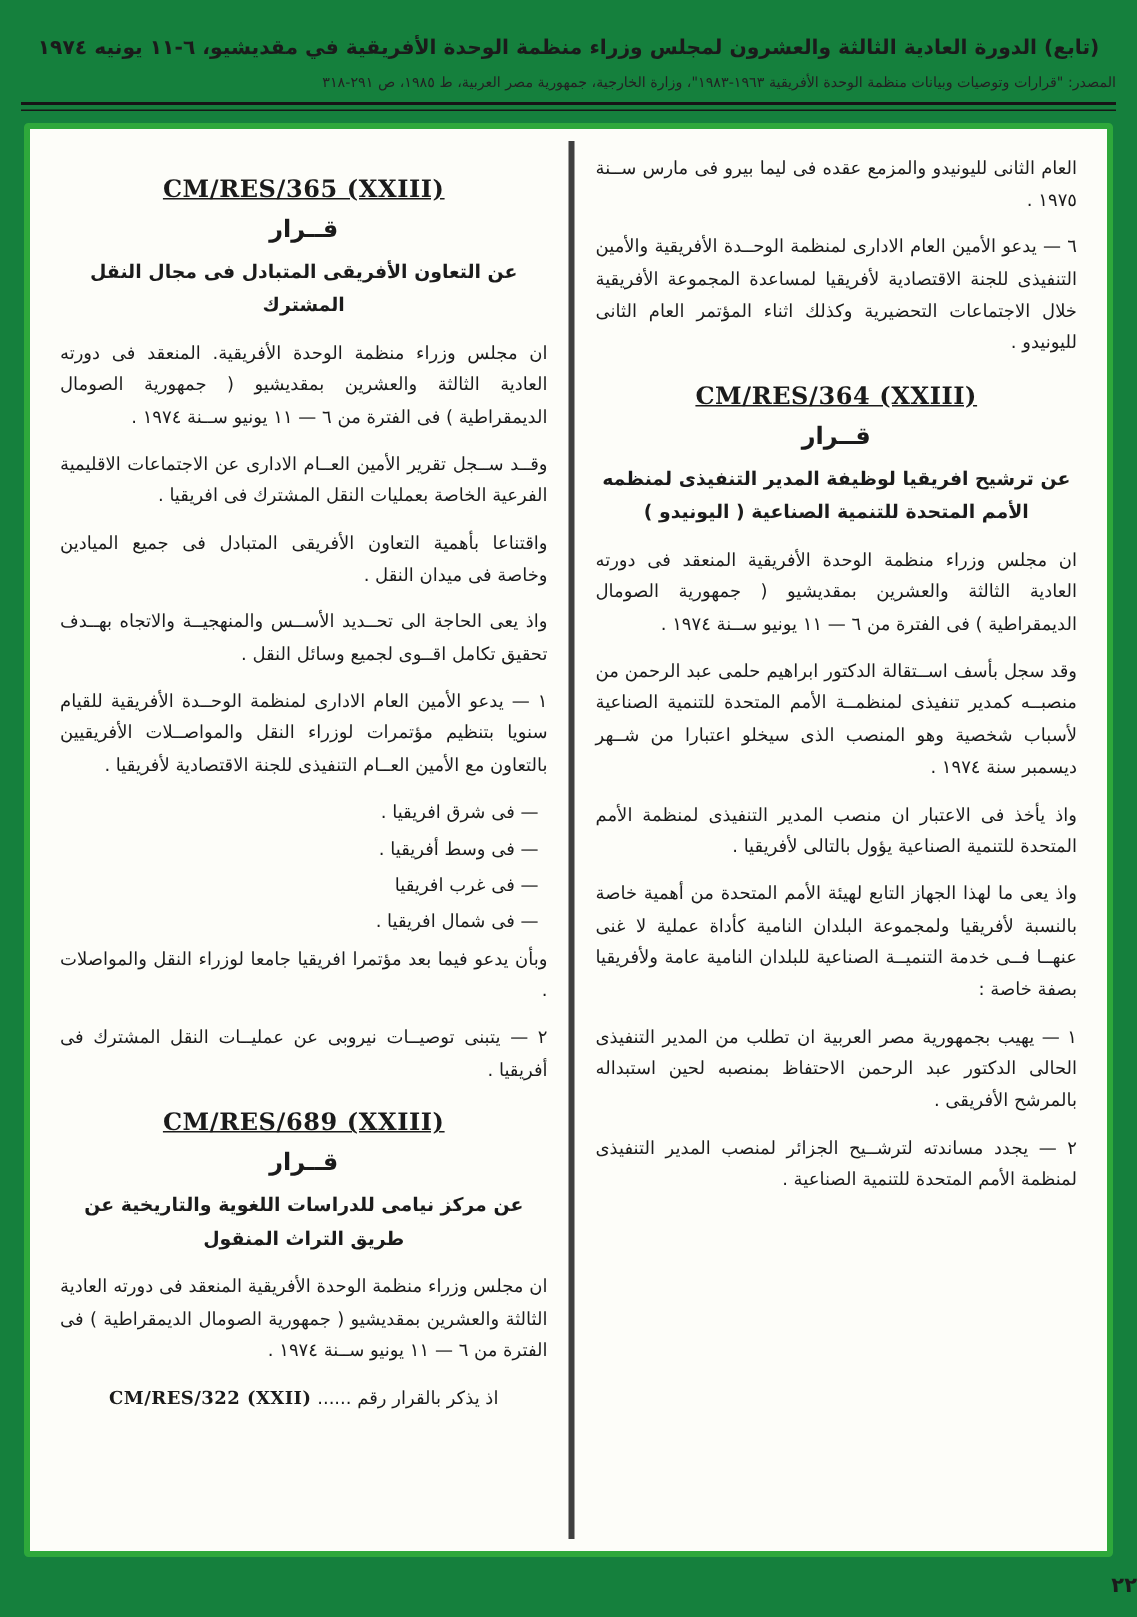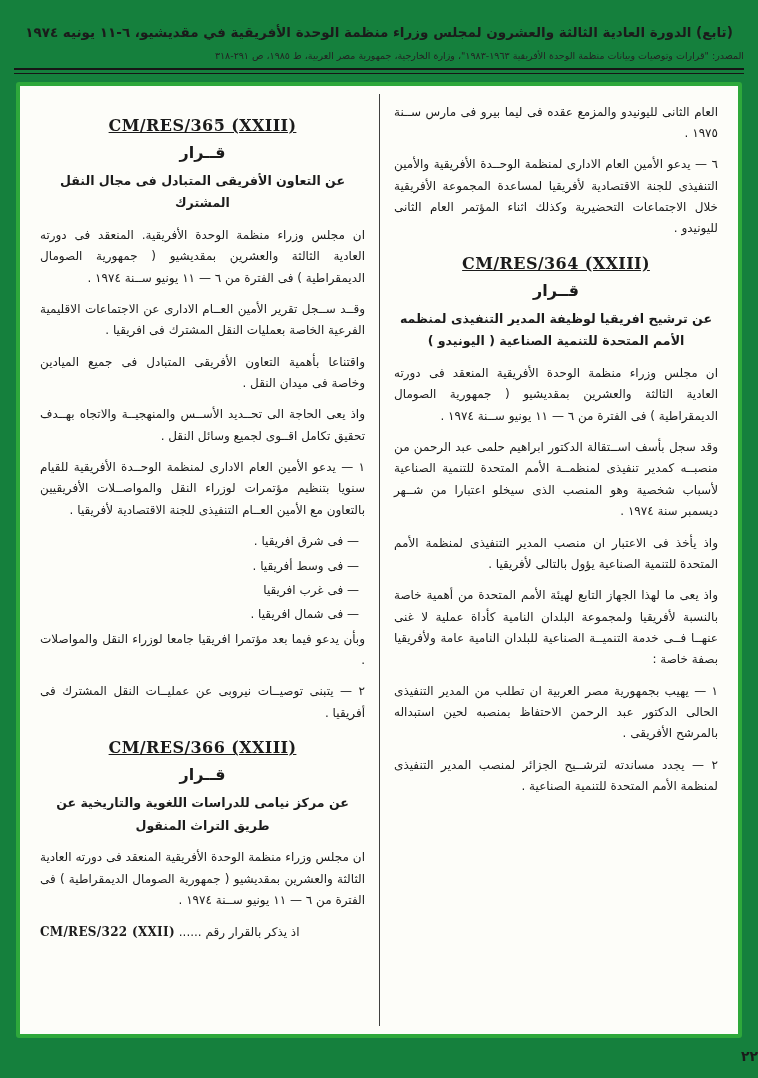--- a/index.html
+++ b/index.html
@@ -22,21 +22,21 @@
   }
   .doc-box {
     margin:8px 16px 0; height:956px;
     border:4px solid #2ea83b; border-radius:3px;
     padding:8px 6px; overflow:hidden; background:#fdfdf9;
   }
   .columns { display:flex; direction:rtl; height:100%; }
   .col {
     width:50%; padding:8px 14px 0; direction:rtl; overflow:hidden;
   }
-  .col-right { border-left:1px solid #404040; }
+  .col-right { border-left:4px solid #404040; }
   .block.ref {
     direction:ltr; text-align:center;
     font-family:"DejaVu Serif", serif; font-weight:700;
     font-size:16px; letter-spacing:0.4px;
     margin:14px 0 8px;
     text-decoration:underline;
   }
   .block.title {
     text-align:center; font-weight:700; font-size:16px; margin:8px 0 8px;
   }
@@ -44,21 +44,21 @@
     text-align:center; font-weight:700; font-size:12.6px; line-height:1.8;
     margin-bottom:10px;
   }
   .block.para {
     font-size:12px; line-height:1.78; text-align:justify; margin-bottom:10px;
   }
   .block.dash {
     font-size:12px; line-height:1.7; padding-right:6px; margin-bottom:4px;
   }
   .block.mixed {
-    font-size:12px; line-height:1.78; margin-bottom:10px; text-align:left;
+    font-size:12px; line-height:1.78; margin-bottom:10px; text-align:center;
   }
   .inline-ref {
     font-family:"DejaVu Serif", serif; font-weight:700; font-size:12px;
     direction:ltr; unicode-bidi:embed; letter-spacing:0.3px;
   }
   .page-footer { text-align:right; margin-top:8px; }
   .page-number { font-weight:700; font-size:14px; }
 </style>
 </head>
 <body>
@@ -94,21 +94,21 @@
           <div class="block para">وقــد ســجل تقرير الأمين العــام الادارى عن الاجتماعات الاقليمية الفرعية الخاصة بعمليات النقل المشترك فى افريقيا .</div>
           <div class="block para">واقتناعا بأهمية التعاون الأفريقى المتبادل فى جميع الميادين وخاصة فى ميدان النقل .</div>
           <div class="block para">واذ يعى الحاجة الى تحــديد الأســس والمنهجيــة والاتجاه بهــدف تحقيق تكامل اقــوى لجميع وسائل النقل .</div>
           <div class="block para">١ — يدعو الأمين العام الادارى لمنظمة الوحــدة الأفريقية للقيام سنويا بتنظيم مؤتمرات لوزراء النقل والمواصــلات الأفريقيين بالتعاون مع الأمين العــام التنفيذى للجنة الاقتصادية لأفريقيا .</div>
           <div class="block dash">— فى شرق افريقيا .</div>
           <div class="block dash">— فى وسط أفريقيا .</div>
           <div class="block dash">— فى غرب افريقيا</div>
           <div class="block dash">— فى شمال افريقيا .</div>
           <div class="block para">وبأن يدعو فيما بعد مؤتمرا افريقيا جامعا لوزراء النقل والمواصلات .</div>
           <div class="block para">٢ — يتبنى توصيــات نيروبى عن عمليــات النقل المشترك فى أفريقيا .</div>
-          <div class="block ref" dir="ltr">CM/RES/366  (XXIII)</div>
+          <div class="block ref" dir="ltr">CM/RES/689  (XXIII)</div>
           <div class="block title">قــرار</div>
           <div class="block subtitle">عن مركز نيامى للدراسات اللغوية والتاريخية عن طريق التراث المنقول</div>
           <div class="block para">ان مجلس وزراء منظمة الوحدة الأفريقية المنعقد فى دورته العادية الثالثة والعشرين بمقديشيو ( جمهورية الصومال الديمقراطية ) فى الفترة من ٦ — ١١ يونيو ســنة ١٩٧٤ .</div>
           <div class="block mixed"><span>اذ يذكر بالقرار رقم ......</span> <span class="inline-ref" dir="ltr">CM/RES/322  (XXII)</span></div>
         </div>
     </div>
   </div>
 
   <footer class="page-footer">
     <span class="page-number">٢٢</span>

